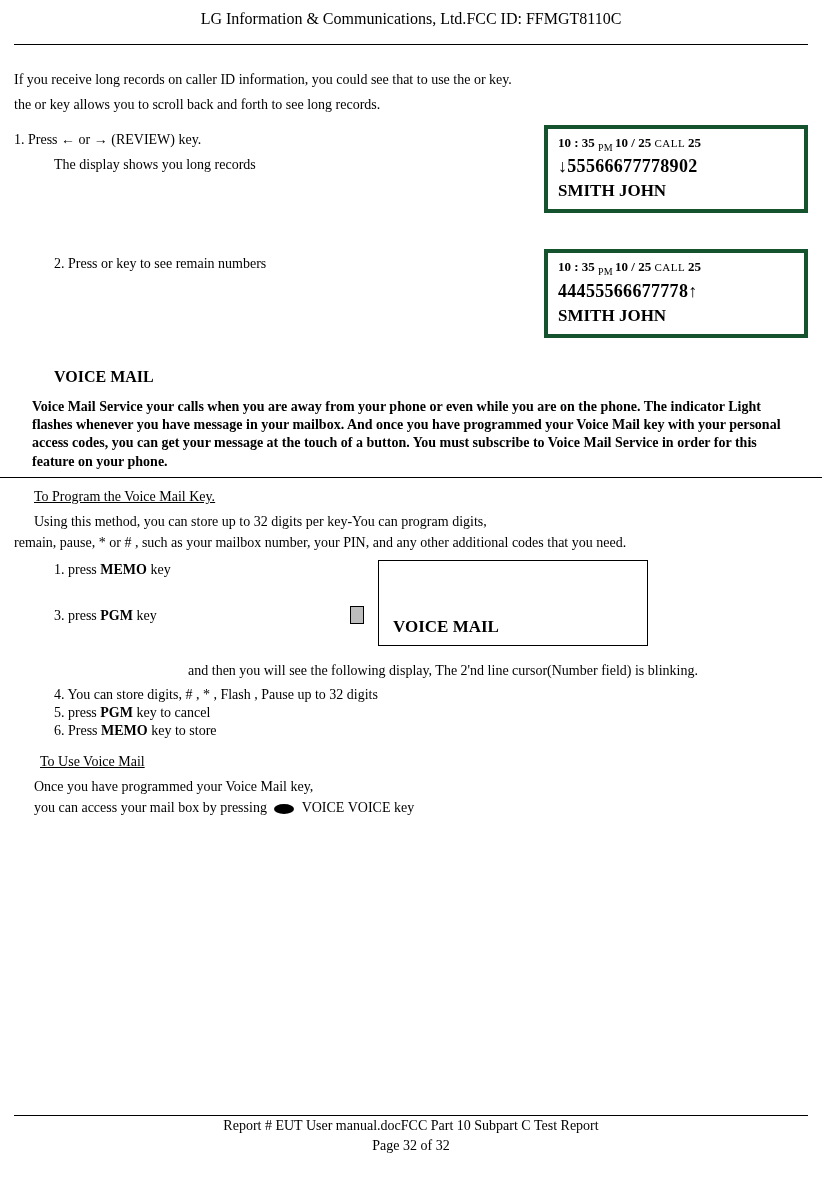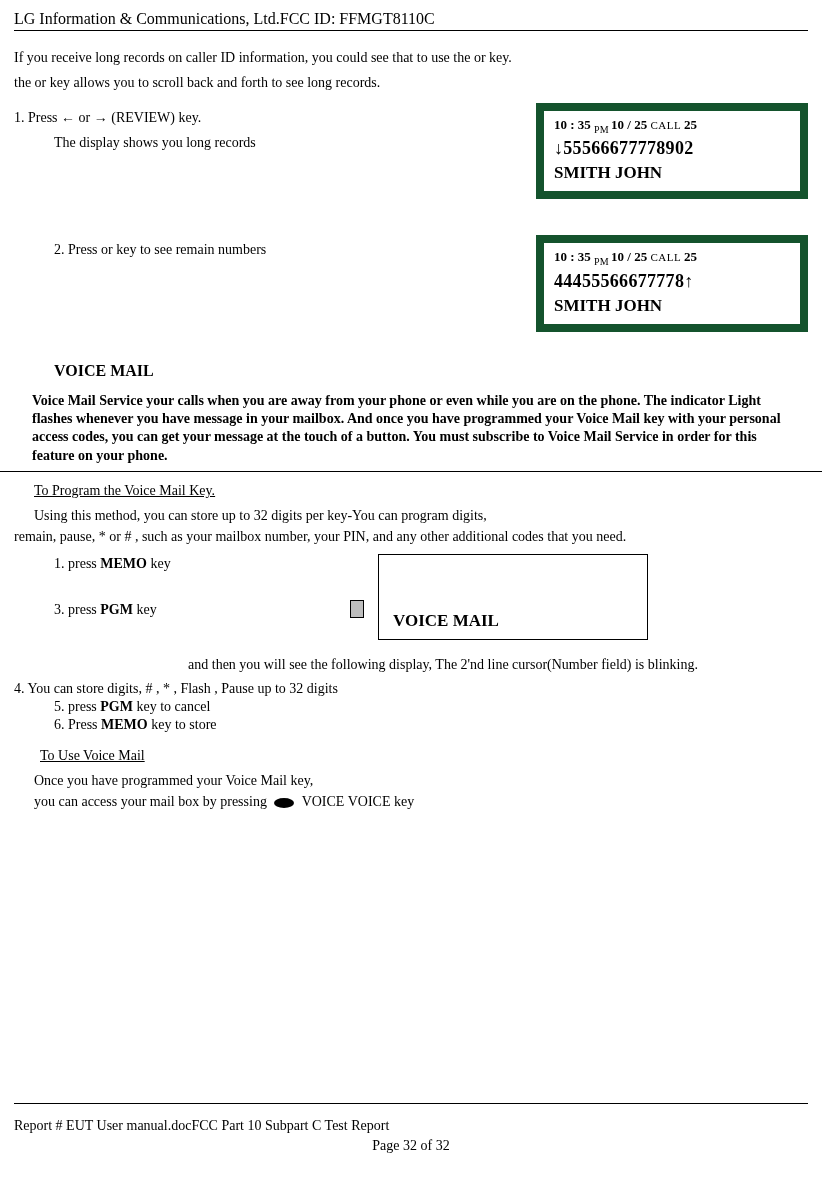--- a/index.html
+++ b/index.html
@@ -11,38 +11,38 @@
       box-sizing: border-box;
       color: #000;
     }
     .page {
       padding: 10px 14px 0 14px;
       position: relative;
       min-height: 1150px;
     }
     .header {
       display: flex;
-      justify-content: flex-start;
+      justify-content: center;
       border-bottom: 1px solid #000;
-      padding-bottom: 2px;
-      margin-bottom: 18px;
+      padding-bottom: 16px;
+      margin-bottom: 26px;
       font-size: 16px;
     }
     h2.section-title {
       font-size: 17px;
       margin: 14px 0 6px 0;
       font-weight: bold;
     }
     .indent-1 { margin-left: 26px; }
     .indent-2 { margin-left: 70px; }
     .p { margin: 6px 0; line-height: 1.35; }
     .row { display:flex; align-items:flex-start; gap:30px; }
     .text-col { flex: 1 1 auto; }
     .lcd {
-      border: 8px solid #14532d;
+      border: 4px solid #14532d;
       padding: 6px 10px 8px 10px;
       width: 236px;
       background:#fff;
       font-family: "Times New Roman", Times, serif;
     }
     .lcd-line1 { font-size: 13px; margin-bottom:4px; }
     .lcd-line1 .pm { font-size:10px; vertical-align: sub; }
     .lcd-line1 .call { font-size:11px; letter-spacing:0.5px; }
     .lcd-line2 { font-size: 18px; font-weight:bold; margin-bottom:4px; letter-spacing:0.3px; }
     .lcd-line3 { font-size: 17px; font-weight:bold; }
@@ -63,22 +63,22 @@
       font-weight:bold;
       box-sizing:border-box;
     }
     .tiny-square {
       width: 12px; height: 16px; border:1px solid #000; background:#bdbdbd;
       position:absolute; left:-28px; top:46px;
     }
     .footer {
       border-top:1px solid #000;
       display:flex;
-      justify-content:flex-start;
-      padding-top:14px;
+      justify-content:center;
+      padding-top:2px;
       font-size:14px;
       position:absolute;
       bottom:26px;
       left:14px; right:14px;
     }
     .footer-center {
       position:absolute;
       bottom:6px;
       left:0; right:0;
       text-align:center;
@@ -173,21 +173,21 @@
     </div>
     <div style="position:relative;">
       <div class="tiny-square"></div>
       <div class="lcd-small">
         <span>VOICE MAIL</span>
       </div>
     </div>
   </div>
 
   <div class="p rest-indent" style="margin-top:16px;text-align:center;">and then you will see the following display, The 2'nd line cursor(Number field) is blinking.</div>
-  <div class="step-line" style="">4. You can store digits, # , * , Flash , Pause up to 32 digits</div>
+  <div class="step-line" style="margin-left:40px;">4. You can store digits, # , * , Flash , Pause up to 32 digits</div>
   <div class="step-line" style="margin-left:40px;">
     <span>5. press </span><b>PGM</b><span> key to cancel</span>
   </div>
   <div class="step-line" style="margin-left:40px;">
     <span>6. Press </span><b>MEMO</b><span> key to store</span>
   </div>
 
   <div class="p underline" style="margin-left:26px; margin-top:14px;">To Use Voice Mail</div>
 
   <div class="p" style="margin-left:20px;">Once you have programmed your Voice Mail key,</div>

